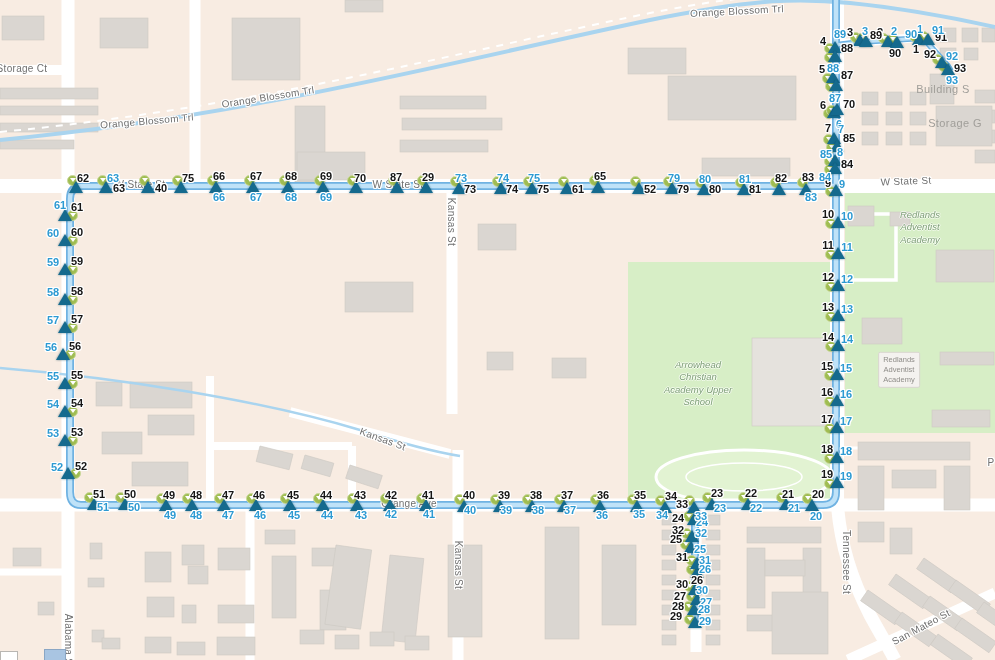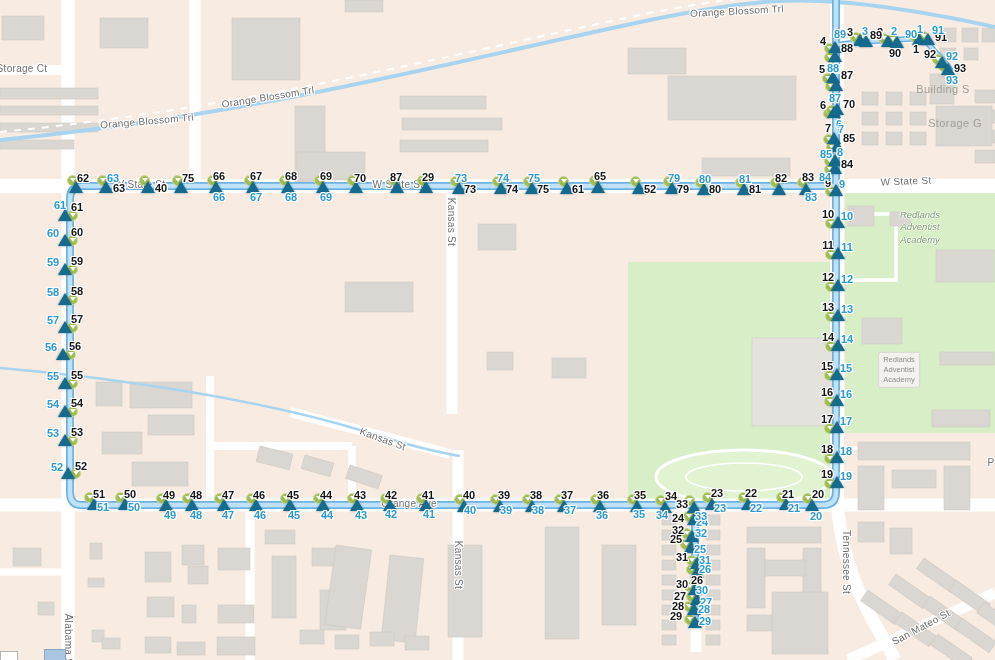--- a/index.html
+++ b/index.html
@@ -228,20 +228,26 @@
       <div class="slabel" style="left: 458px; top: 565px; transform: translate(-50%, -50%) rotate(90deg);">Kansas St</div>
       <div class="slabel" style="left: 846px; top: 562px; transform: translate(-50%, -50%) rotate(90deg);">Tennessee St</div>
       <div class="slabel" style="left: 68px; top: 641px; transform: translate(-50%, -50%) rotate(90deg);">Alabama St</div>
       <div class="slabel" style="left: 921px; top: 627px; transform: translate(-50%, -50%) rotate(-28deg);">San Mateo St</div>
       <div class="slabel" style="left: 991px; top: 462px; transform: translate(-50%, -50%) rotate(0deg);">P</div>
       <div class="plabel campus" style="left: 920px; top: 228px;">
         <div>Redlands</div>
         <div>Adventist</div>
         <div>Academy</div>
       </div>
+      <div class="plabel campus" style="left: 698px; top: 384px;">
+        <div>Arrowhead</div>
+        <div>Christian</div>
+        <div>Academy Upper</div>
+        <div>School</div>
+      </div>
       <div class="plabel boxed" style="left: 899px; top: 370px;">
         <div>Redlands</div>
         <div>Adventist</div>
         <div>Academy</div>
       </div>
       <div class="plabel bldg" style="left: 943px; top: 89px;">
         <div>Building S</div>
       </div>
       <div class="plabel bldg" style="left: 955px; top: 123px;">
         <div>Storage G</div>

